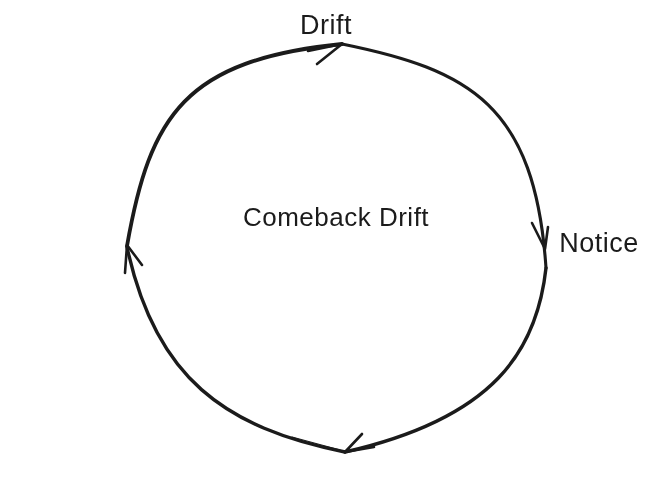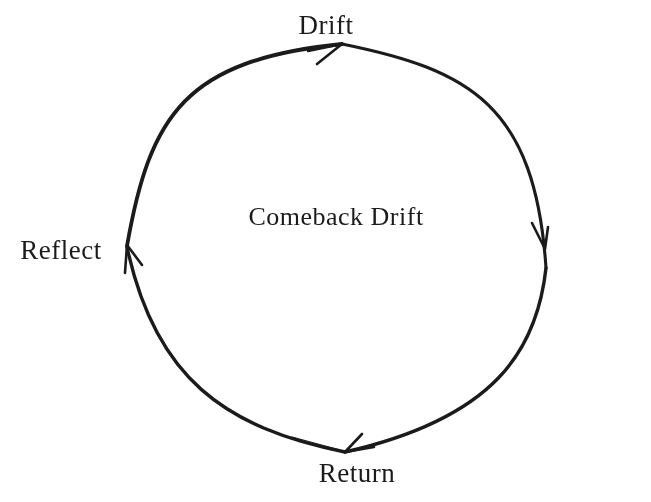--- a/index.html
+++ b/index.html
@@ -6,21 +6,21 @@
     margin: 0;
     padding: 0;
     background: #ffffff;
   }
   .stage {
     position: relative;
     width: 651px;
     height: 502px;
     background: #ffffff;
     overflow: hidden;
-    font-family: Liberation Serif, serif;
+    font-family: Liberation Sans, sans-serif;
     color: #1b1b1b;
   }
   .stage svg {
     position: absolute;
     left: 0;
     top: 0;
   }
   .label {
     position: absolute;
     transform: translate(-50%, -50%);
@@ -66,21 +66,20 @@
 
       <path d="M 308 51 L 342 44 L 317 64" stroke-width="2.6"></path>
       <path d="M 532 223 L 545 249 L 548 227" stroke-width="2.6"></path>
       <path d="M 362 434 L 345 452 L 374 447" stroke-width="2.6"></path>
       <path d="M 142 265 L 127 245 L 125 273" stroke-width="2.6"></path>
     </g>
   </svg>
 
   <div class="label node-label node-drift">Drift</div>
 
+  <div class="label node-label node-notice">Notice</div>
 
-  <div class="label node-label node-return">Return</div>
 
-  <div class="label node-label node-reflect">Reflect</div>
 
   <div class="label center-title">Comeback Drift</div>
 
 
 </div>
 
 </body></html>

